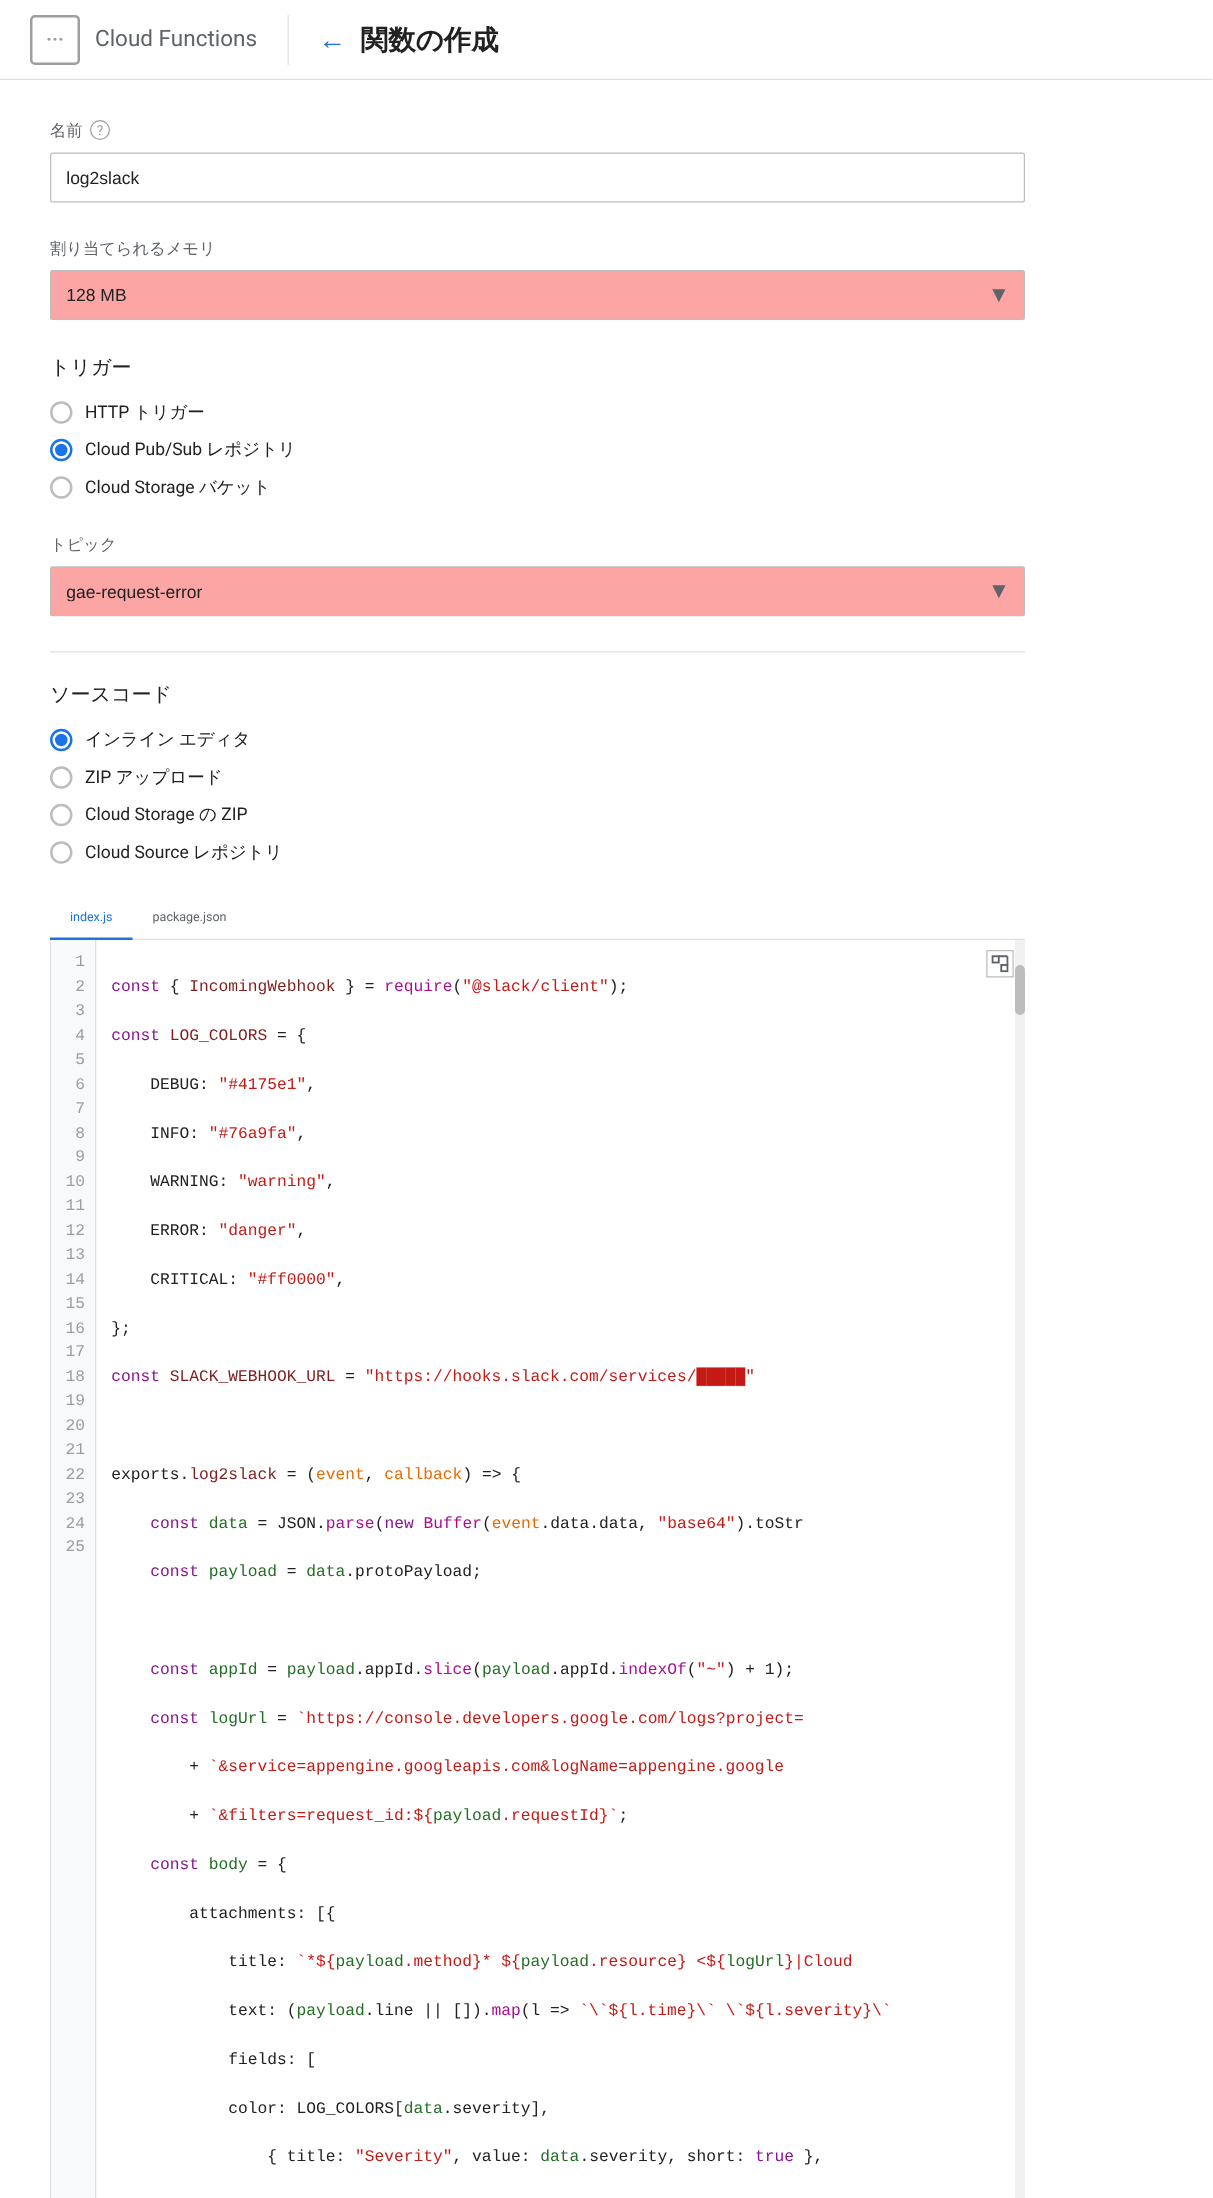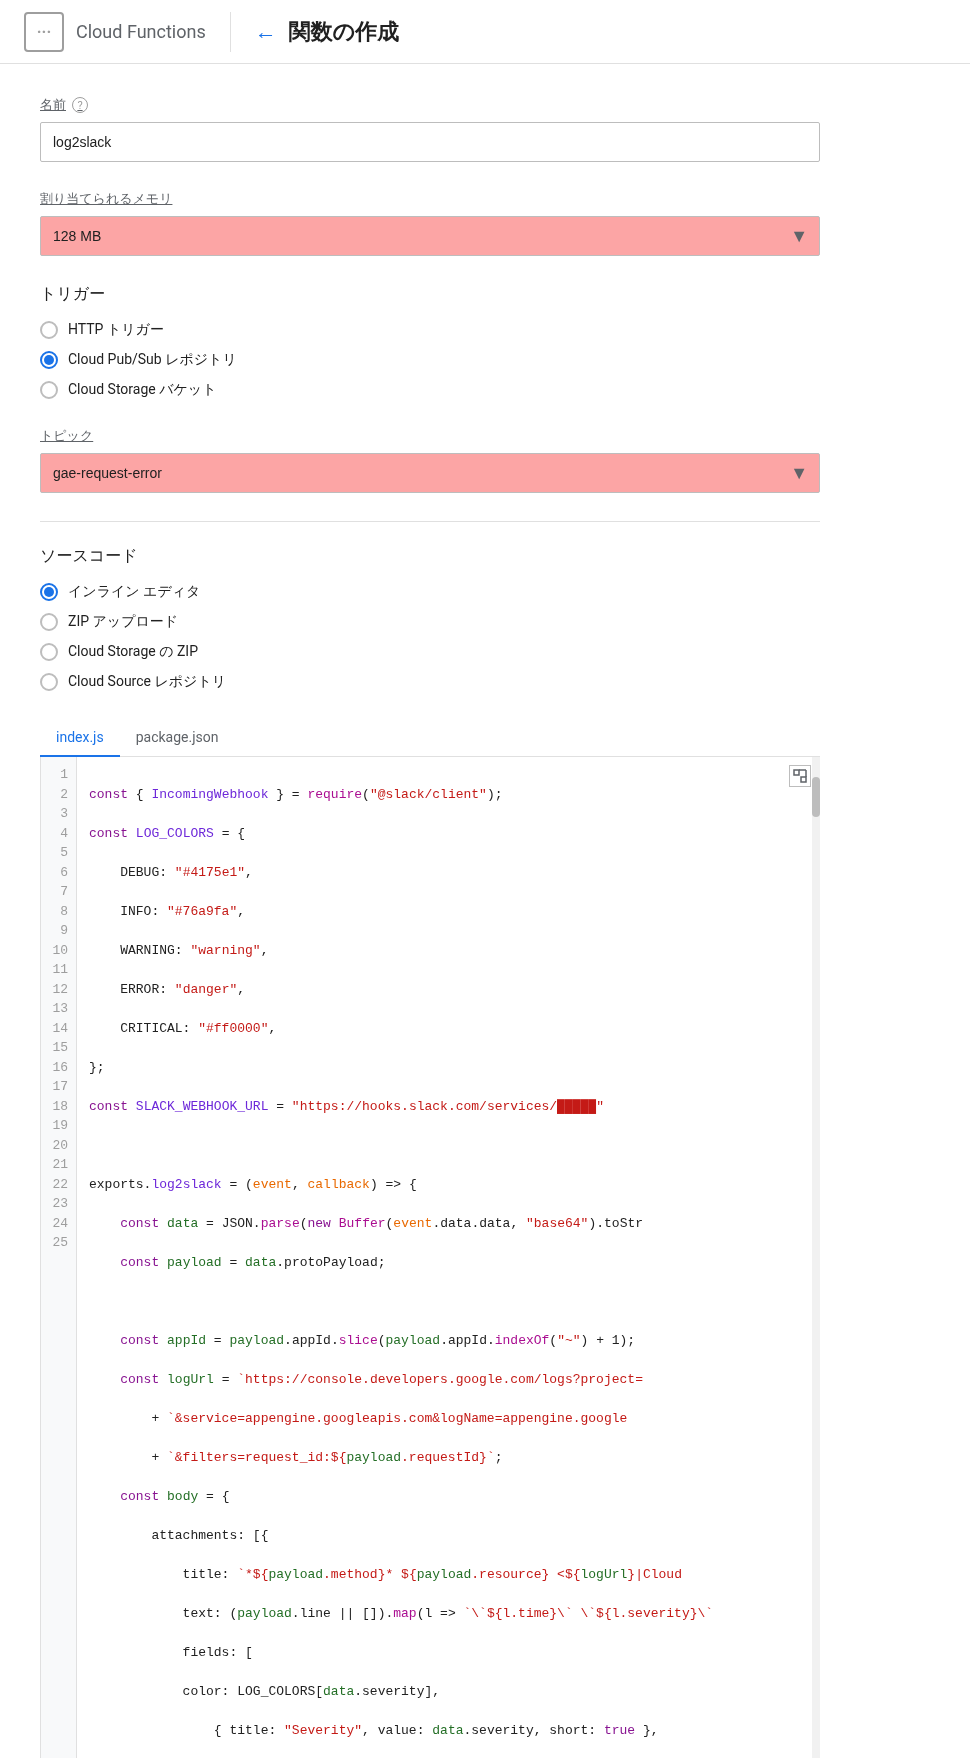--- a/index.html
+++ b/index.html
@@ -69,23 +69,22 @@
     
     .form-section {
       margin-bottom: 28px;
     }
 
     .field-label {
       font-size: 13px;
       color: #5f6368;
       margin-bottom: 8px;
       display: flex;
-      align-items: center;
+      align-items: flex-start;
       gap: 6px;
-      text-decoration: underline;
     }
 
     .help-icon {
       width: 16px;
       height: 16px;
       border-radius: 50%;
       border: 1px solid #9e9e9e;
       display: inline-flex;
       align-items: center;
       justify-content: center;
@@ -188,21 +187,21 @@
 
     
     .tabs-bar {
       display: flex;
       border-bottom: 1px solid #e0e0e0;
       width: 780px;
       margin-bottom: 0;
     }
     .tab-item {
       padding: 10px 16px;
-      font-size: 14px;
+      font-size: 10px;
       cursor: pointer;
       color: #5f6368;
       border-bottom: 2px solid transparent;
       margin-bottom: -1px;
     }
     .tab-item.active {
       color: #1a73e8;
       border-bottom: 2px solid #1a73e8;
     }
 
@@ -259,21 +258,21 @@
       white-space: pre;
     }
     .code-line {
       line-height: 1.5;
       white-space: pre;
     } 
     .kw2 { color: #881391; } 
     .str { color: #c41a16; } 
     .var { color: #236e25; } 
     .fn { color: #aa0d91; } 
-    .bl { color: #6d28d9; } 
+    .bl { color: #7f1d1d; } 
     .or { color: #e96900; } 
 
     
     .code-editor-wrapper {
       position: relative;
       width: 780px;
     }
     .scrollbar-indicator {
       position: absolute;
       right: 0;

